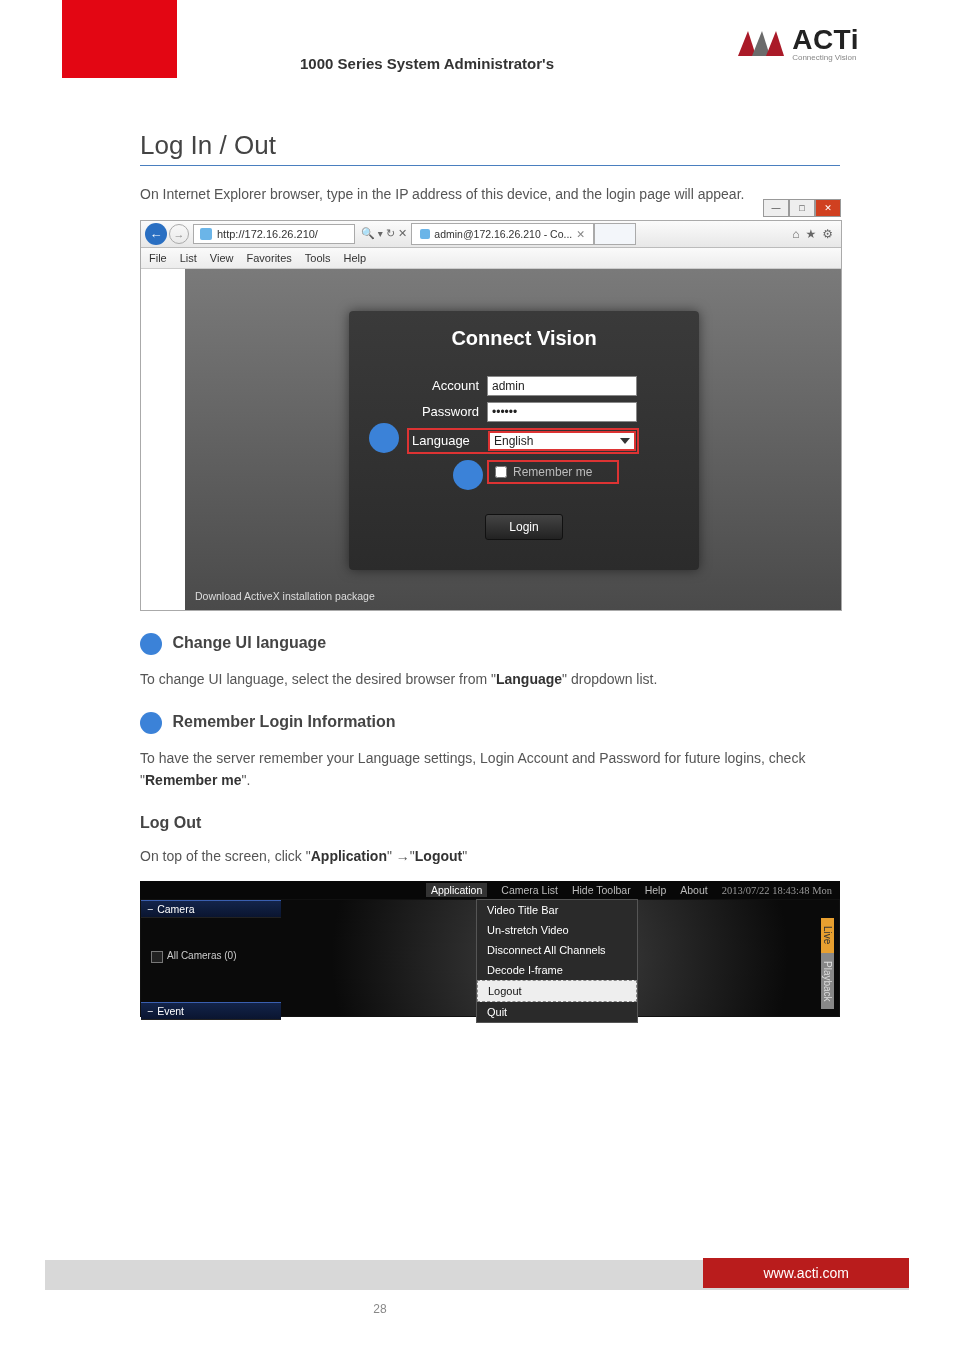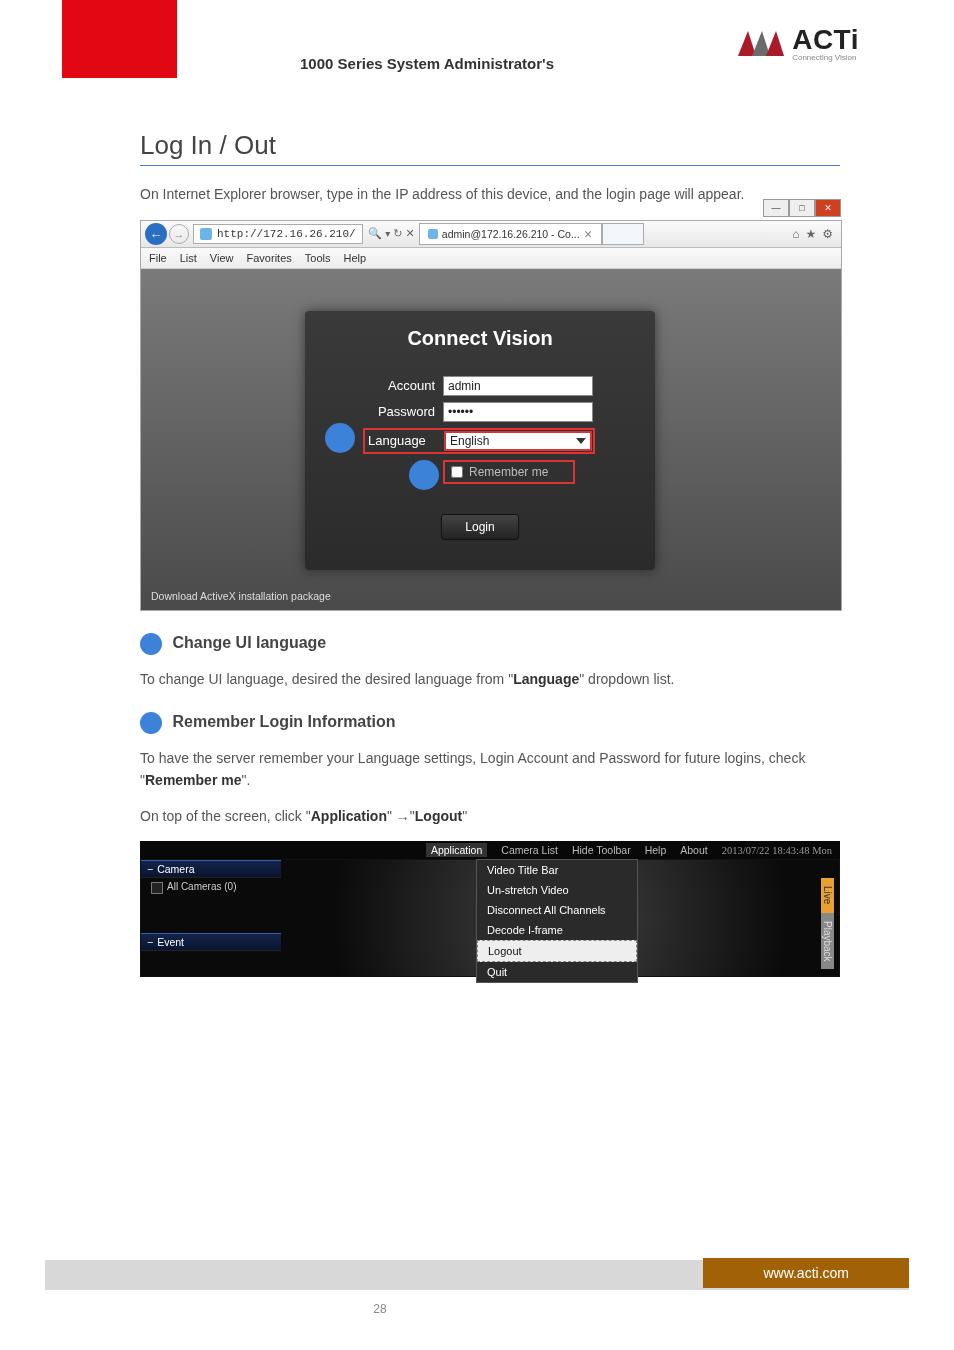--- a/index.html
+++ b/index.html
@@ -147,21 +147,20 @@
   }
   .ie-url {
     flex: 1;
     margin: 0 2px 0 4px;
     height: 18px;
     border: 1px solid #aaa;
     background: #fff;
     display: flex;
     align-items: center;
     padding: 0 6px;
-    font-family: Liberation Mono, monospace;
   }
   .ie-url .favicon {
     width: 12px;
     height: 12px;
     background: #6bb5e8;
     border-radius: 2px;
     margin-right: 5px;
   }
   .ie-search-btns {
     display: flex;
@@ -211,20 +210,21 @@
     align-items: center;
     gap: 13px;
     padding: 0 8px;
     font-size: 11px;
     color: #333;
   }
   .login-area {
     height: 341px;
     background: linear-gradient(#7a7a7a, #4a4a4a);
     position: relative;
+    margin-left: 44px;
   }
   .download-link {
     position: absolute;
     left: 10px;
     bottom: 8px;
     font-size: 10.5px;
     color: #ddd;
   }
   .login-card {
     position: absolute;
@@ -382,20 +382,21 @@
     font-size: 10.5px;
     padding: 2px 6px;
     display: flex;
     align-items: center;
     gap: 4px;
   }
   .side-item {
     color: #ccc;
     font-size: 10px;
     padding: 3px 10px;
+    margin-top: 29px;
   }
   .side-item .chk {
     display: inline-block;
     width: 10px;
     height: 10px;
     border: 1px solid #777;
     background: #222;
     margin-right: 4px;
     vertical-align: middle;
   }
@@ -449,21 +450,21 @@
     left: 45px;
     bottom: 60px;
     right: 45px;
     height: 30px;
     background: #d8d8d8;
   }
   .footer-url {
     position: absolute;
     right: 45px;
     bottom: 62px;
-    background: #a16207;
+    background: #b91c1c;
     color: #fff;
     padding: 7px 60px;
     font-size: 14px;
   }
   .page-num {
     position: absolute;
     bottom: 34px;
     width: 760px;
     text-align: center;
     font-size: 12px;
@@ -579,31 +580,32 @@
       </div>
     </div>
 
 
     <div class="sub-head">
       <span class="inline-dot"></span>
       <span>Change UI language</span>
     </div>
     <p>
       <span>To </span>
-      <span>change UI language, desired the desired language from "</span><span class="bold">Language</span><span>" dropdown list.</span>
+      <span>change UI language, select the desired browser from "</span><span class="bold">Language</span><span>" dropdown list.</span>
     </p>
 
     <div class="sub-head">
       <span class="inline-dot"></span>
       <span>Remember Login Information</span>
     </div>
     <p>
       <span>To have the server remember your Language settings, Login Account and Password for future logins, check "</span><span class="bold">Remember me</span><span>".</span>
     </p>
 
+    <div class="sub-head">Log Out</div>
     <p>
       <span>On top of the screen, click "</span><span class="bold">Application</span>" <span>→</span>"<span class="bold">Logout</span><span>"</span>
     </p>
 
     <div class="app-shot">
       <div class="app-top">
         <span class="sel">Application</span>
         <span>Camera List</span>
         <span>Hide Toolbar</span>
         <span>Help</span>

